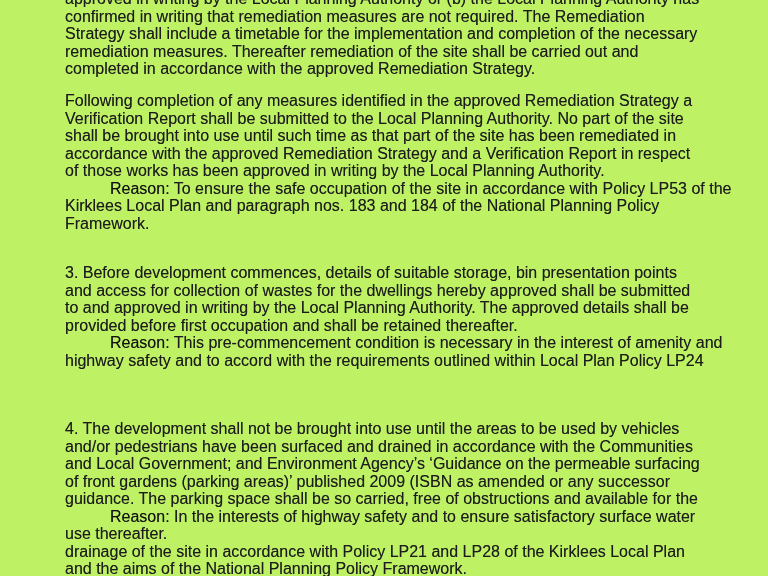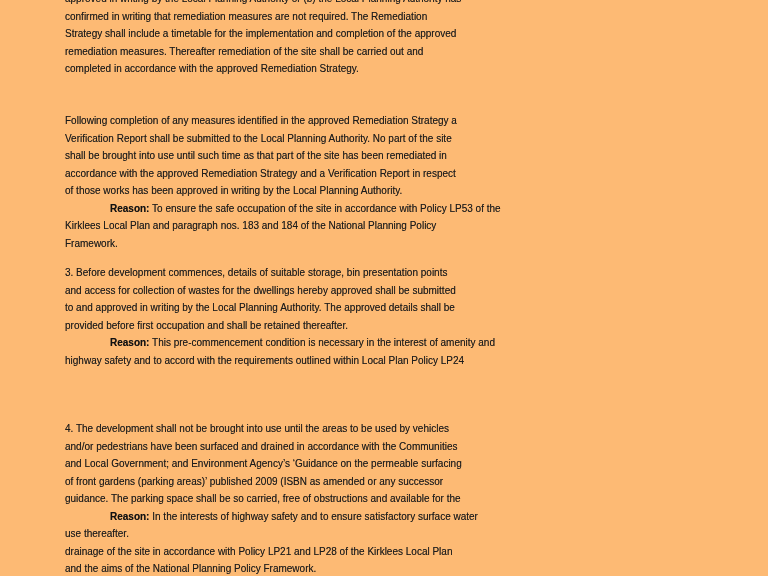--- a/index.html
+++ b/index.html
@@ -7,49 +7,49 @@
     padding: 0;
     width: 768px;
     height: 576px;
     overflow: hidden;
     background: #ffffff;
   }
   .page {
     position: relative;
     width: 768px;
     height: 576px;
-    background: #fdba74;
+    background: #bef264;
     font-family: "Liberation Sans", "DejaVu Sans", sans-serif;
-    font-size: 10px;
+    font-size: 16px;
     line-height: 17.5px;
     color: #1c1c1c;
   }
   .paragraph {
     position: absolute;
     left: 65px;
     right: 20px;
     white-space: nowrap;
     
     text-shadow: 0 0 0.45px rgba(30,30,30,0.55);
   }
   .p1 { top: -10px; }
-  .p2 { top: 92px; margin-top: 20px; }
+  .p2 { top: 92px; }
   .p3 { top: 264px; }
   .p4 { top: 420px; }
   .line { height: 17.5px; }
-  .line strong { font-weight: bold; color: #111111; padding-left: 45px; }
+  .line strong { font-weight: normal; color: #111111; padding-left: 45px; }
 </style>
 </head>
 <body>
 
 <div class="page">
   <div class="paragraph p1">
       <div class="line">approved in writing by the Local Planning Authority or (b) the Local Planning Authority has</div>
       <div class="line">confirmed in writing that remediation measures are not required. The Remediation</div>
-      <div class="line">Strategy shall include a timetable for the implementation and completion of the approved</div>
+      <div class="line">Strategy shall include a timetable for the implementation and completion of the necessary</div>
       <div class="line">remediation measures. Thereafter remediation of the site shall be carried out and</div>
       <div class="line">completed in accordance with the approved Remediation Strategy.</div>
     </div>
   <div class="paragraph p2">
       <div class="line">Following completion of any measures identified in the approved Remediation Strategy a</div>
       <div class="line">Verification Report shall be submitted to the Local Planning Authority. No part of the site</div>
       <div class="line">shall be brought into use until such time as that part of the site has been remediated in</div>
       <div class="line">accordance with the approved Remediation Strategy and a Verification Report in respect</div>
       <div class="line">of those works has been approved in writing by the Local Planning Authority.</div>
       <div class="line"><strong>Reason:</strong> To ensure the safe occupation of the site in accordance with Policy LP53 of the</div>

